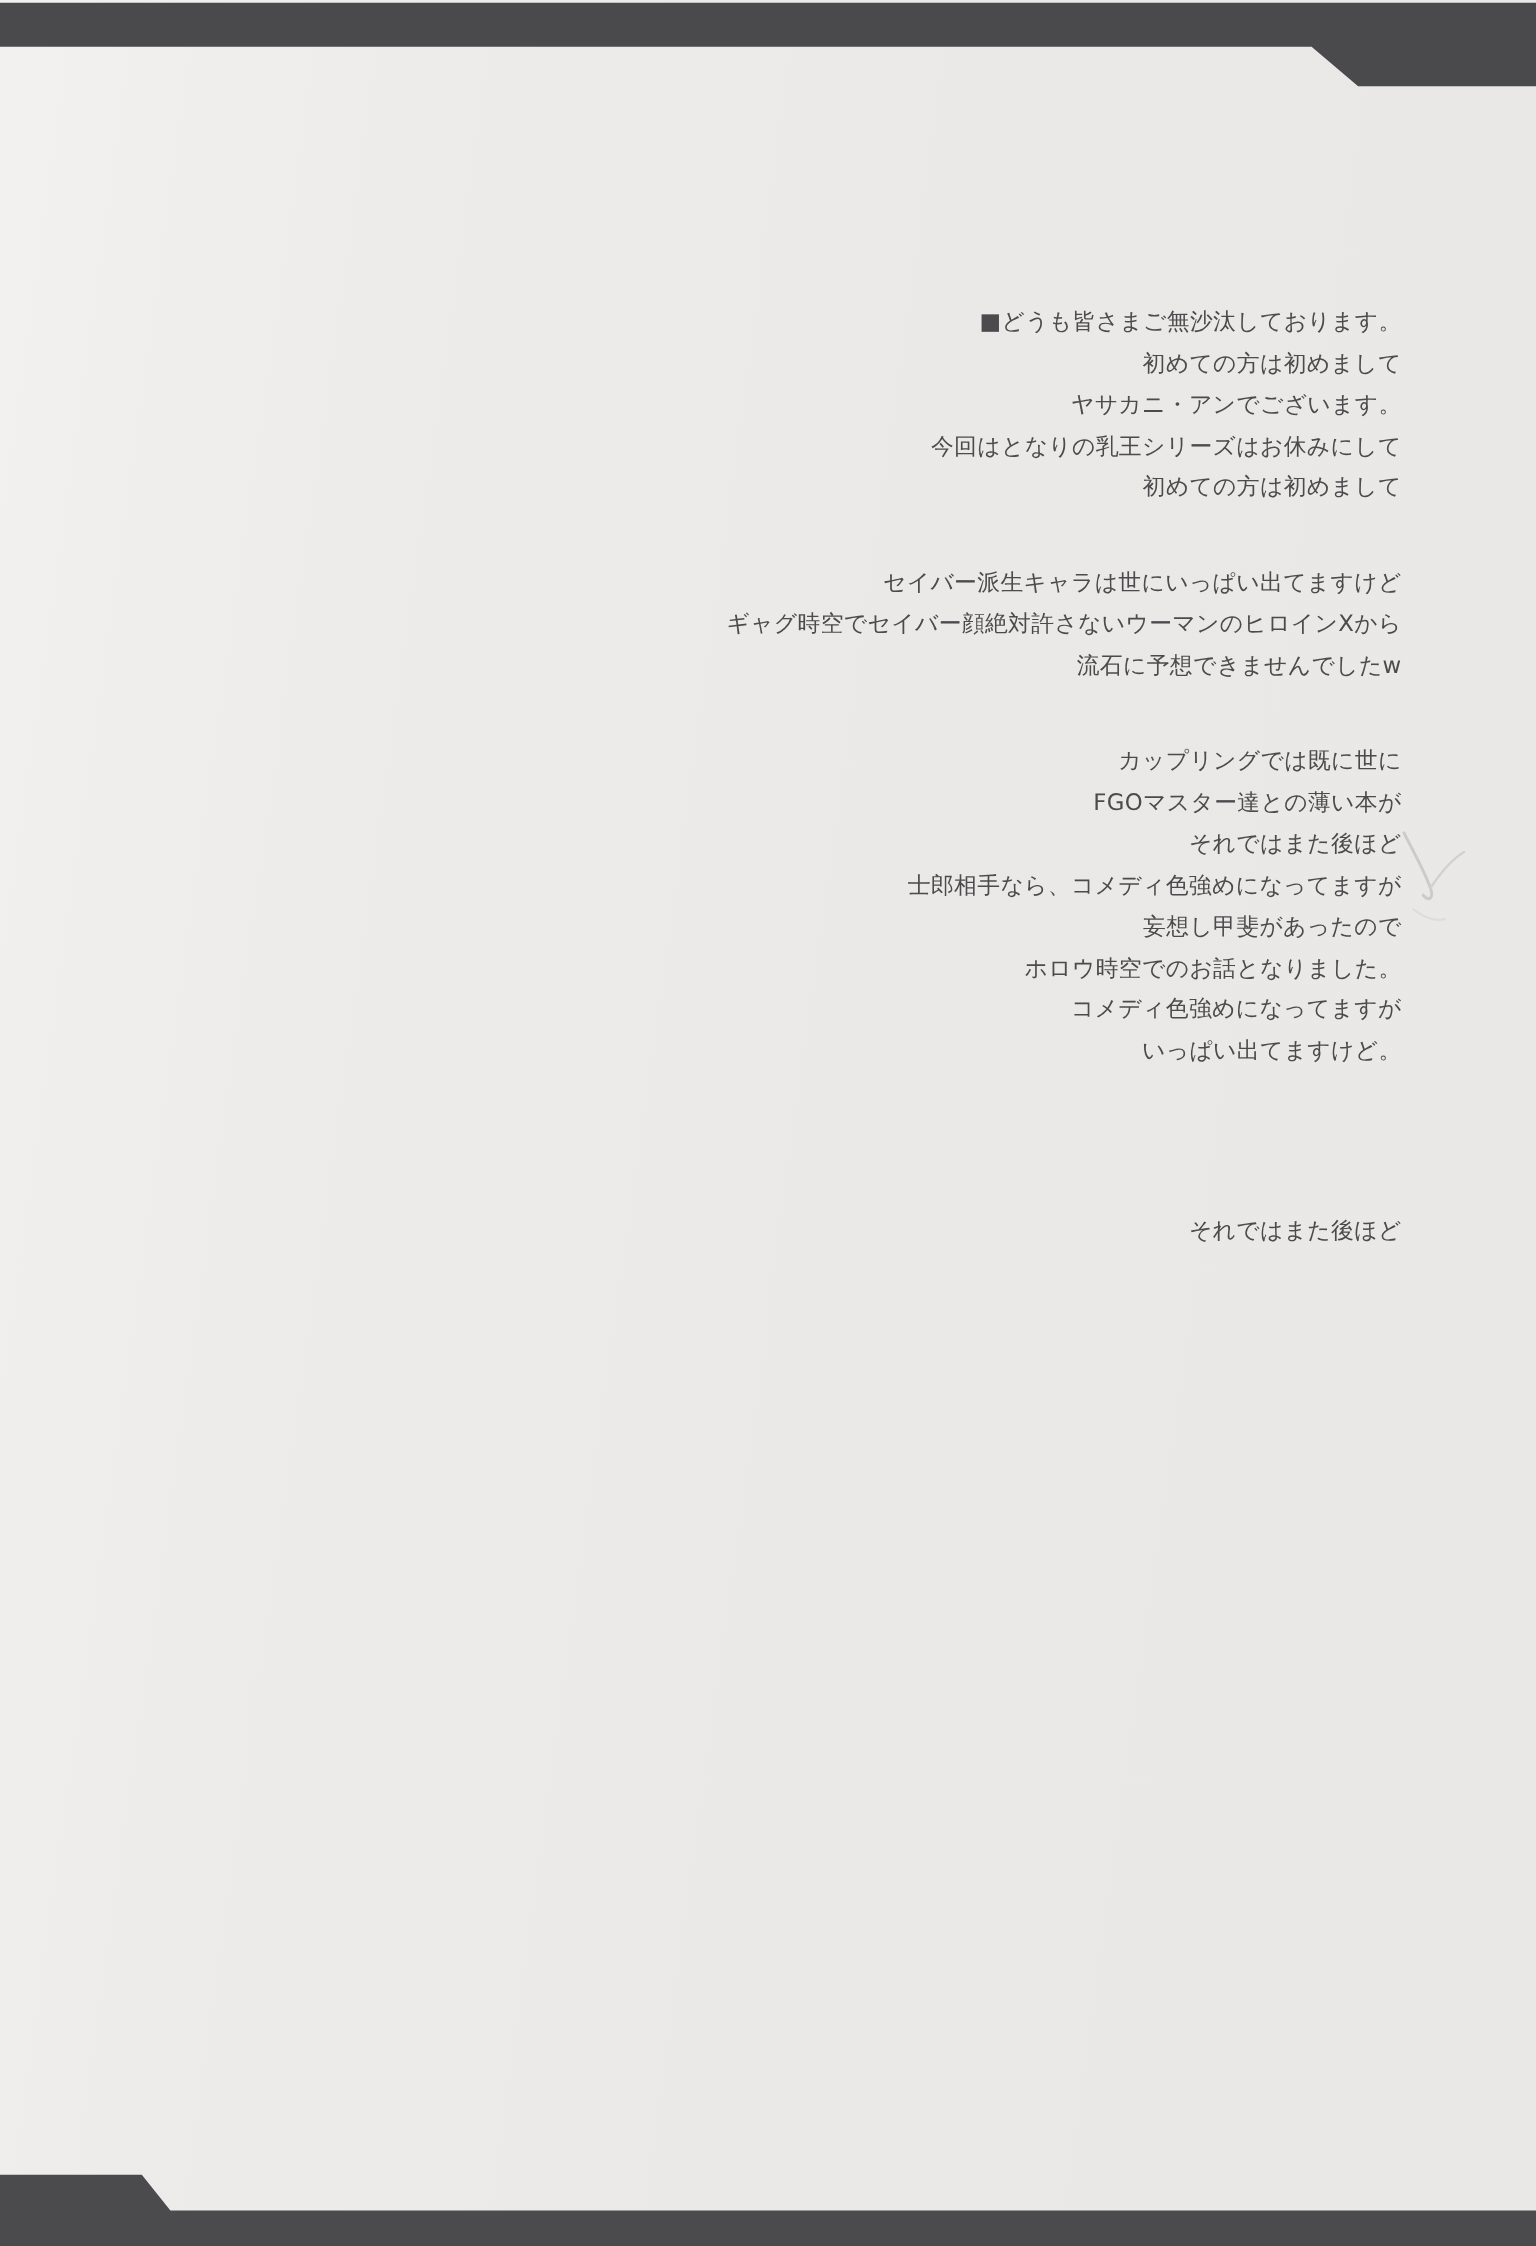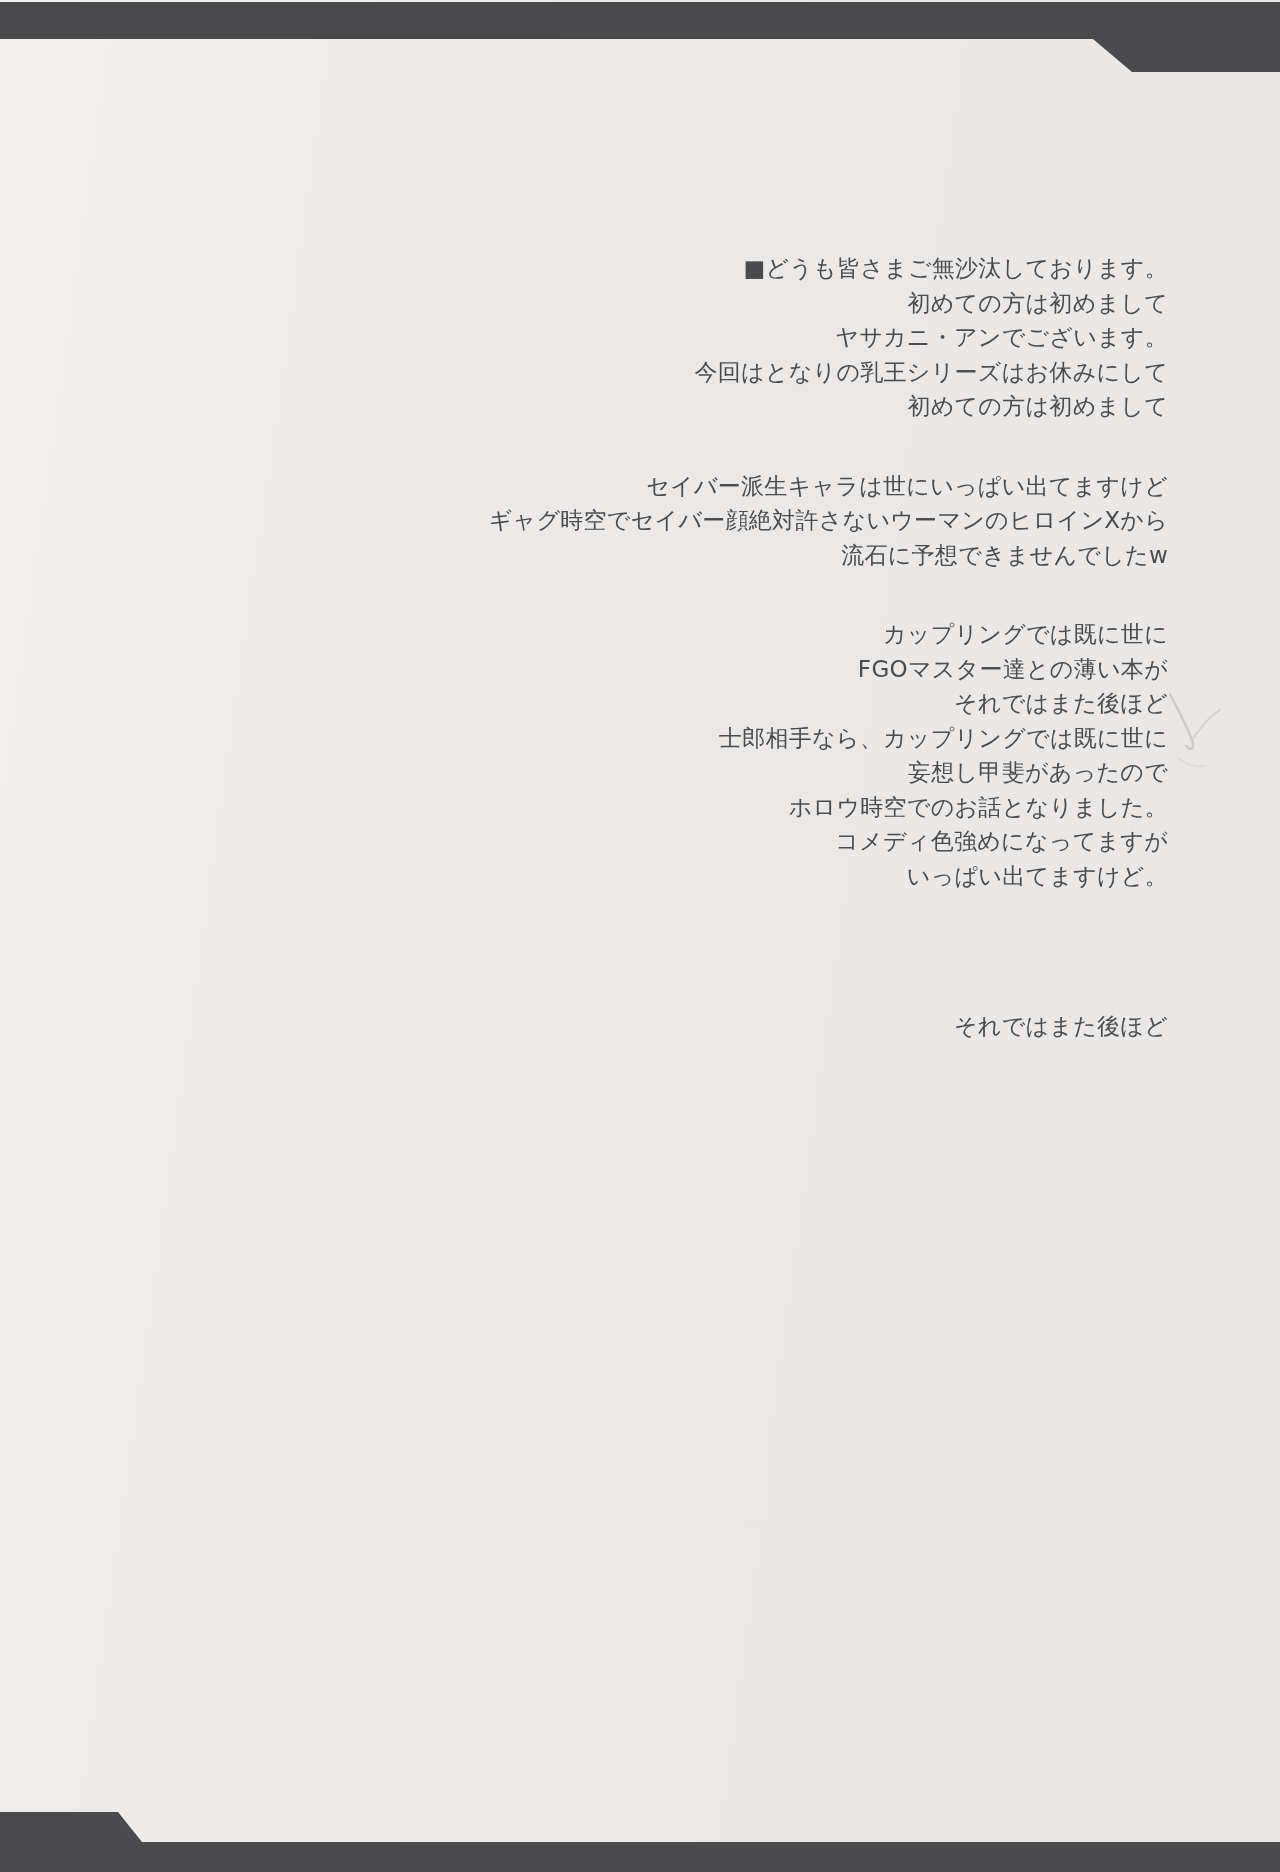--- a/index.html
+++ b/index.html
@@ -40,21 +40,21 @@
     background: #4b4a4c;
     clip-path: polygon(0px 2px, 118px 2px, 142px 32px, 1280px 32px, 1280px 62px, 0px 62px);
   }
   .afterword {
     position: absolute;
     top: 251px;
     right: 112px;
     width: 760px;
     text-align: right;
     color: #4b4b4d;
-    font-size: 23px;
+    font-size: 19px;
     line-height: 34.5px;
     letter-spacing: 0.3px;
     white-space: nowrap;
   }
   .afterword .para + .para { margin-top: 45px; }
   .afterword .para.closing { margin-top: 116px; }
   .line { min-height: 34.5px; }
   
   .crease {
     position: absolute;
@@ -86,21 +86,21 @@
     <div class="para">
       <div class="line">セイバー派生キャラは世にいっぱい出てますけど</div>
       <div class="line">ギャグ時空でセイバー顔絶対許さないウーマンのヒロインXから</div>
       <div class="line">流石に予想できませんでしたw</div>
     </div>
 
     <div class="para">
       <div class="line">カップリングでは既に世に</div>
       <div class="line">FGOマスター達との薄い本が</div>
       <div class="line">それではまた後ほど</div>
-      <div class="line">士郎相手なら、カップリングでは既に世に</div>
+      <div class="line">士郎相手なら、コメディ色強めになってますが</div>
       <div class="line">妄想し甲斐があったので</div>
       <div class="line">ホロウ時空でのお話となりました。</div>
       <div class="line">コメディ色強めになってますが</div>
       <div class="line">いっぱい出てますけど。</div>
     </div>
 
     <div class="para closing">
       <div class="line">それではまた後ほど</div>
     </div>
 

